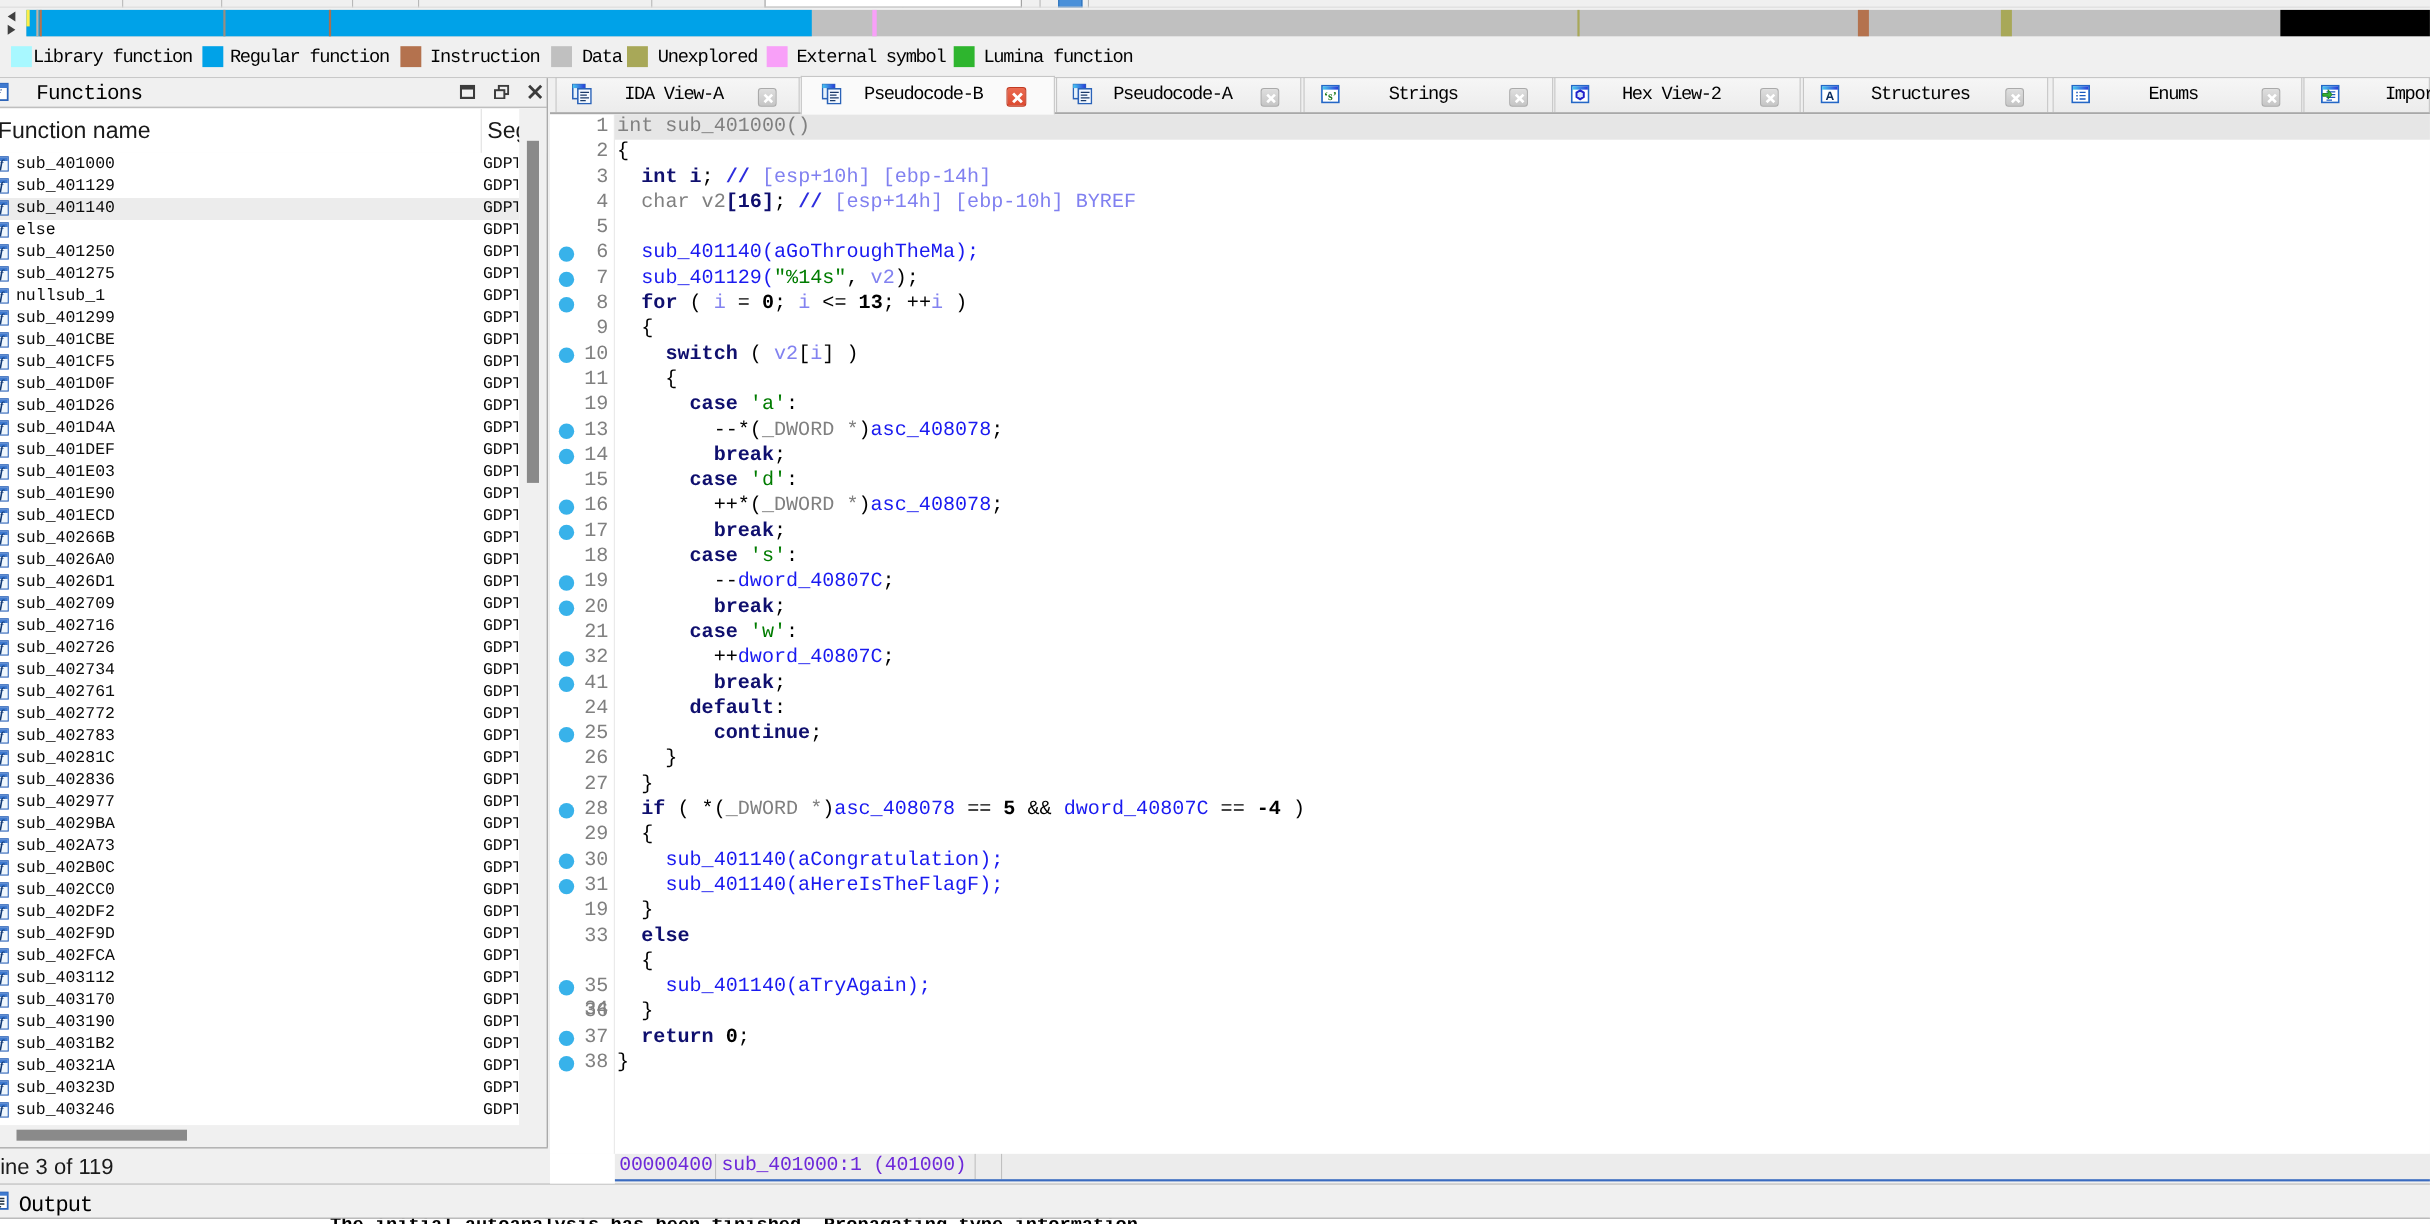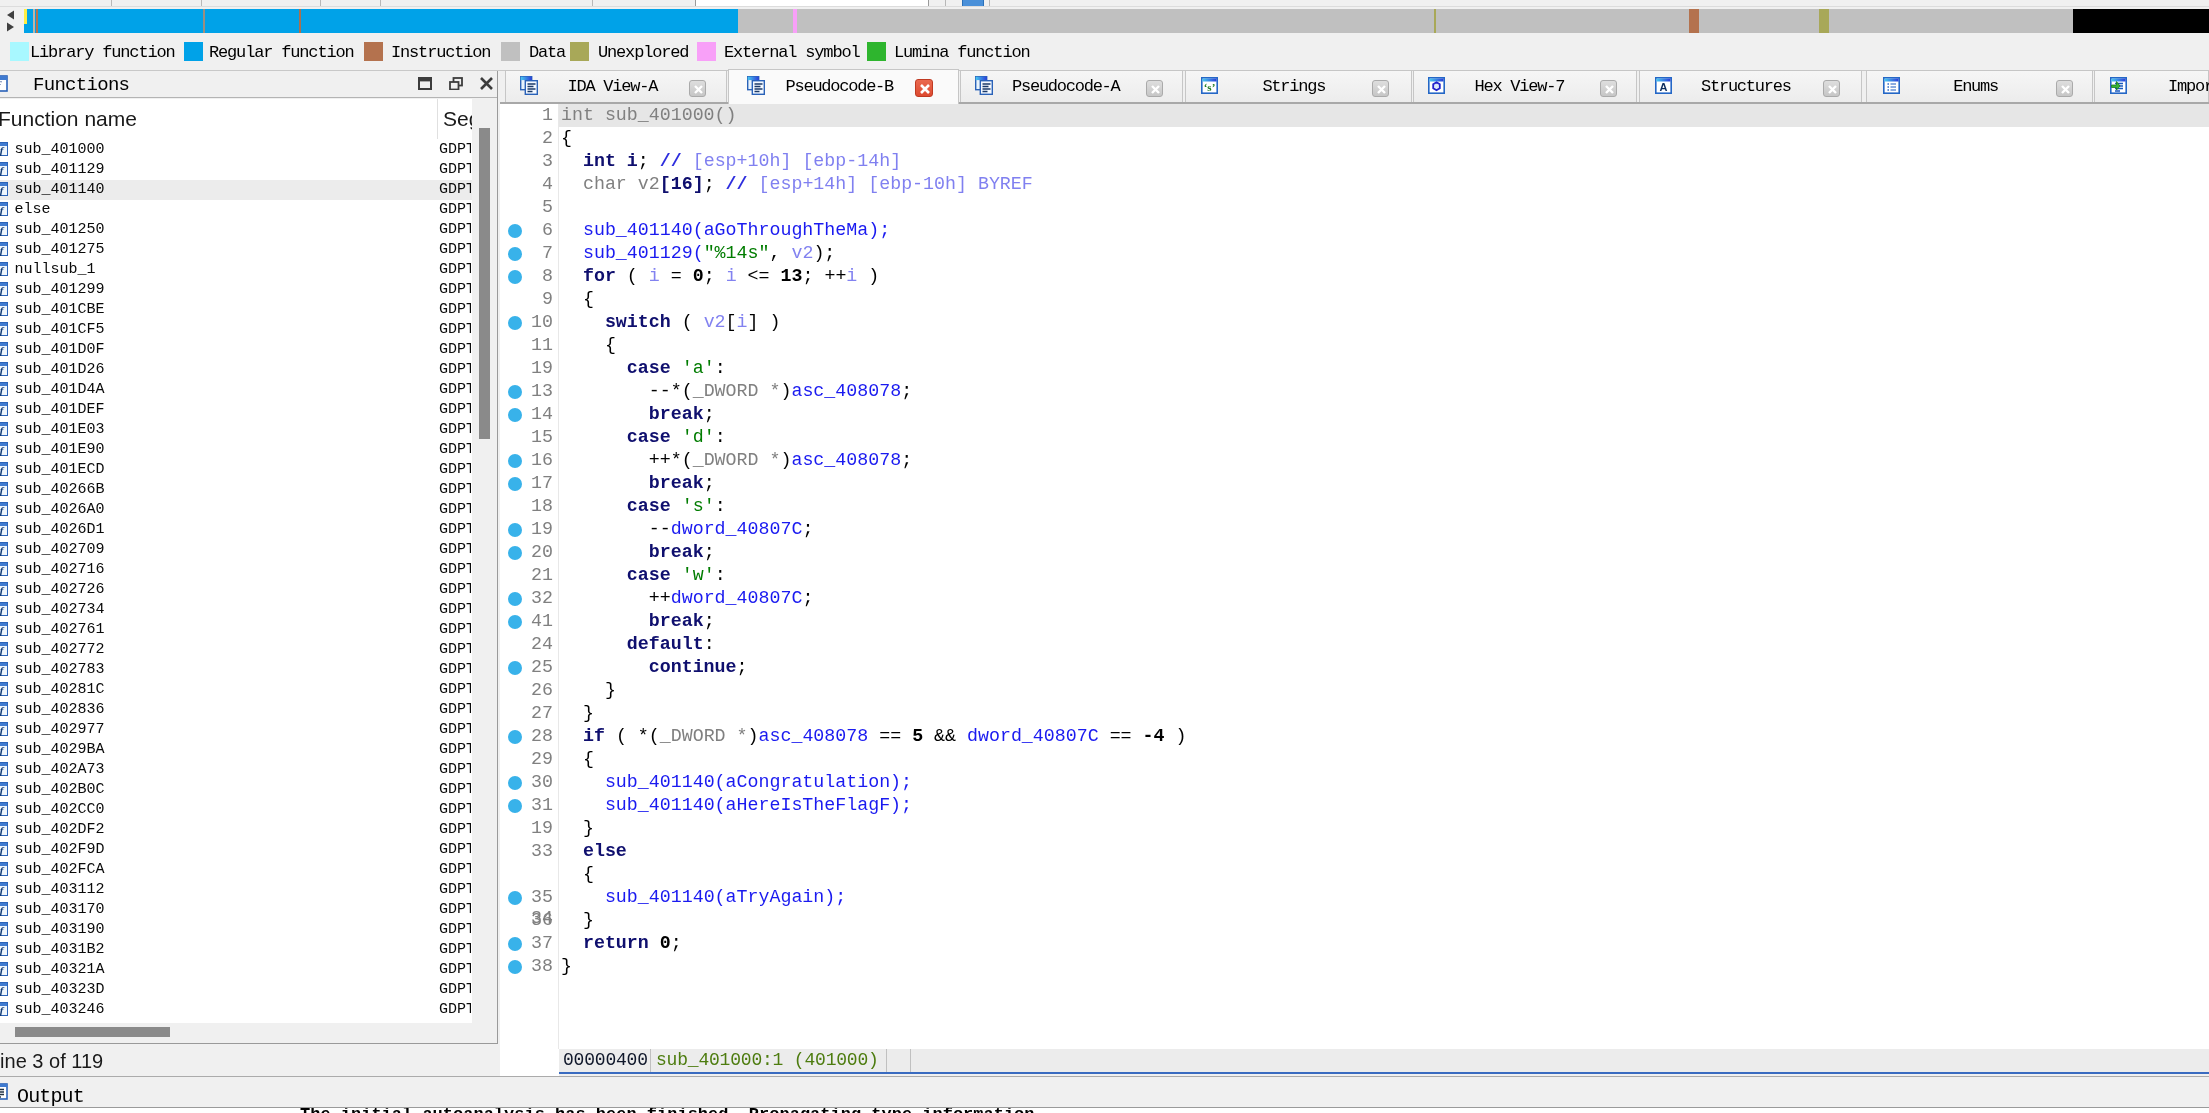--- a/index.html
+++ b/index.html
@@ -227,21 +227,21 @@
     <rect x="0.8" y="0.8" width="15.4" height="15.4" fill="#fff" stroke="#2467c6" stroke-width="1.6"></rect>
     <rect x="1.5" y="1.5" width="14" height="3" fill="url(#bg1)"></rect>
     <text x="8.5" y="13.5" font-family="Liberation Serif" font-size="11" font-weight="bold" fill="#1f7a1f" text-anchor="middle">‘s’</text>
   </svg>
 <div class="clbtn" style="left:1371.5px">
     <svg width="11" height="11">
       <path d="M2,2 L9,9 M9,2 L2,9" stroke="#fff" stroke-width="2.4"></path>
     </svg>
   </div>
 <div class="tab" style="left:1412.5px;width:224.5px"></div>
-<div class="tabtxt" style="left:1474.5px;">Hex View-7</div>
+<div class="tabtxt" style="left:1474.5px;">Hex View-2</div>
 <svg class="abs" style="left:1428.3px;top:77px;z-index:5" width="17" height="17" viewBox="0 0 17 17">
     <rect x="0.8" y="0.8" width="15.4" height="15.4" fill="#fff" stroke="#2467c6" stroke-width="1.6"></rect>
     <rect x="1.5" y="1.5" width="14" height="3" fill="url(#bg1)"></rect>
     <path d="M8.5 5.2 L11.8 7.2 L11.8 11.2 L8.5 13.2 L5.2 11.2 L5.2 7.2 Z" fill="#dce8f8" stroke="#2222cc" stroke-width="1.8"></path>
   </svg>
 <div class="clbtn" style="left:1600px">
     <svg width="11" height="11">
       <path d="M2,2 L9,9 M9,2 L2,9" stroke="#fff" stroke-width="2.4"></path>
     </svg>
   </div>
@@ -372,17 +372,17 @@
 <div class="lnum" style="left:505px;top:909px">36</div>
 <div class="codeline" style="top:909px">  }</div>
 <div class="lnum" style="left:505px;top:932px">37</div>
 <div class="codeline" style="top:932px">  <span class="k">return</span> <span class="nu">0</span>;</div>
 <div class="dot" style="left:508px;top:936.5px"></div>
 <div class="lnum" style="left:505px;top:955px">38</div>
 <div class="codeline" style="top:955px">}</div>
 <div class="dot" style="left:508px;top:959.5px"></div>
 <div class="abs" style="left:500px;top:1049px;width:59px;height:27px;background:#fff"></div>
 <div class="abs" style="left:559px;top:1049px;width:1650px;height:23px;background:#ececec"></div>
-<div class="abs mono" style="left:563px;top:1050px;font-size:18px;letter-spacing:-0.2px;color:#0f172a;white-space:pre">00000400</div>
-<div class="abs mono" style="left:656px;top:1050px;font-size:18px;letter-spacing:-0.2px;color:#4d7c0f;white-space:pre">sub_401000:1 (401000)</div>
+<div class="abs mono" style="left:563px;top:1050px;font-size:18px;letter-spacing:-0.2px;color:#6d28d9;white-space:pre">00000400</div>
+<div class="abs mono" style="left:656px;top:1050px;font-size:18px;letter-spacing:-0.2px;color:#6d28d9;white-space:pre">sub_401000:1 (401000)</div>
 <div class="abs" style="left:650px;top:1049px;width:1px;height:23px;background:#c0c0c0"></div>
 <div class="abs" style="left:886px;top:1049px;width:1px;height:23px;background:#c0c0c0"></div>
 <div class="abs" style="left:910px;top:1049px;width:1px;height:23px;background:#c0c0c0"></div>
 <div class="abs" style="left:559px;top:1072px;width:1650px;height:2px;background:#3a6bc0"></div>
 </body></html>

